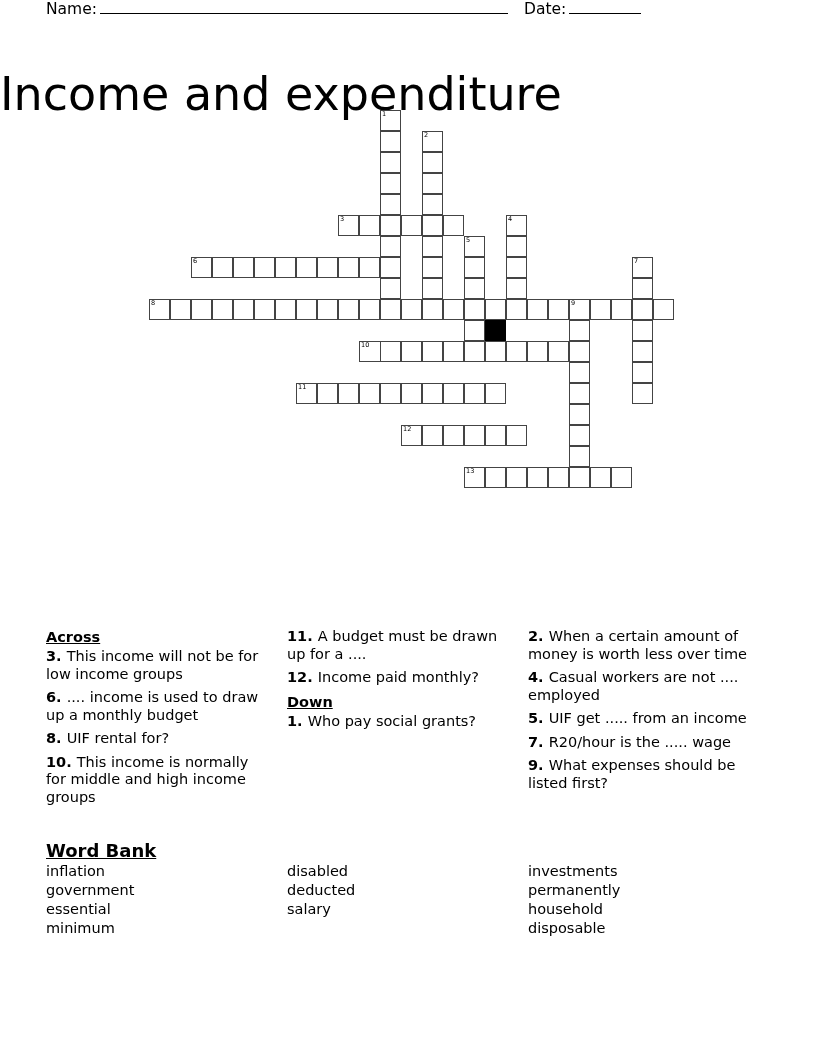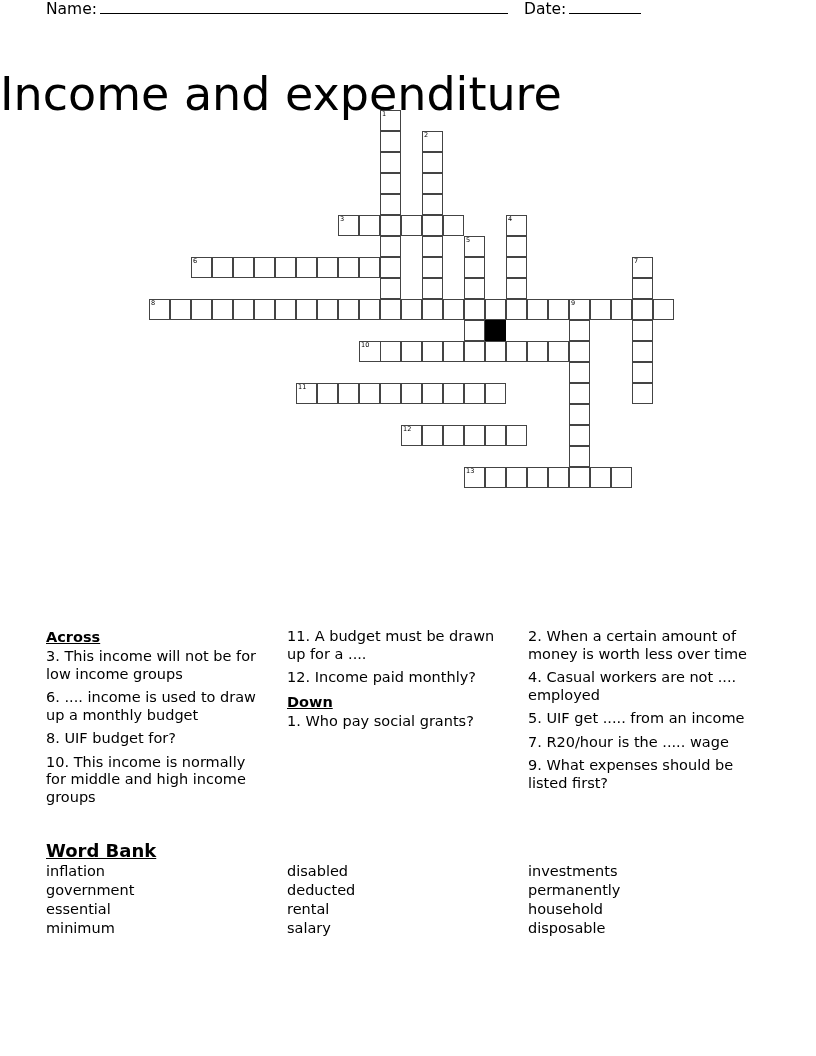--- a/index.html
+++ b/index.html
@@ -100,21 +100,21 @@
     font-weight: bold;
     text-decoration: underline;
     margin: 0 0 2px 0;
     line-height: 18px;
   }
   .clue {
     font-size: 14.5px;
     line-height: 17.5px;
     margin: 0 0 6px 0;
   }
-  .clue .cnum { font-weight: normal; }
+  .clue .cnum { font-weight: bold; }
 
   
   #word-bank {
     position: absolute;
     left: 46px;
     top: 841px;
     width: 724px;
   }
   #word-bank-title {
     font-size: 18px;
@@ -282,21 +282,21 @@
     <div class="cw-cell" style="left: 590px; top: 467px;"></div>
     <div class="cw-cell" style="left: 611px; top: 467px;"></div>
     <div class="cw-cell blocked" style="left: 485px; top: 320px;"></div>
   </div>
 
 <div id="clues">
   <div class="clue-col col1">
       <div class="clue-heading">Across</div>
       <div class="clue"><span class="cnum">3. </span><span>This income will not be for low income groups</span></div>
       <div class="clue"><span class="cnum">6. </span><span>.... income is used to draw up a monthly budget</span></div>
-      <div class="clue"><span class="cnum">8. </span><span>UIF budget for?</span></div>
+      <div class="clue"><span class="cnum">8. </span><span>UIF rental for?</span></div>
       <div class="clue"><span class="cnum">10. </span><span>This income is normally for middle and high income groups</span></div>
     </div>
   <div class="clue-col col2">
       <div class="clue"><span class="cnum">11. </span><span>A budget must be drawn up for a ....</span></div>
       <div class="clue"><span class="cnum">12. </span><span>Income paid monthly?</span></div>
       <div class="clue-heading">Down</div>
       <div class="clue"><span class="cnum">1. </span><span>Who pay social grants?</span></div>
     </div>
   <div class="clue-col col3">
       <div class="clue"><span class="cnum">2. </span><span>When a certain amount of money is worth less over time</span></div>
@@ -312,21 +312,20 @@
   <div id="word-bank-cols">
       <div class="wb-col">
         <div class="wb-word">inflation</div>
         <div class="wb-word">government</div>
         <div class="wb-word">essential</div>
         <div class="wb-word">minimum</div>
       </div>
       <div class="wb-col">
         <div class="wb-word">disabled</div>
         <div class="wb-word">deducted</div>
-        <div class="wb-word">rental</div>
         <div class="wb-word">salary</div>
       </div>
       <div class="wb-col">
         <div class="wb-word">investments</div>
         <div class="wb-word">permanently</div>
         <div class="wb-word">household</div>
         <div class="wb-word">disposable</div>
       </div>
     </div>
 </div>

